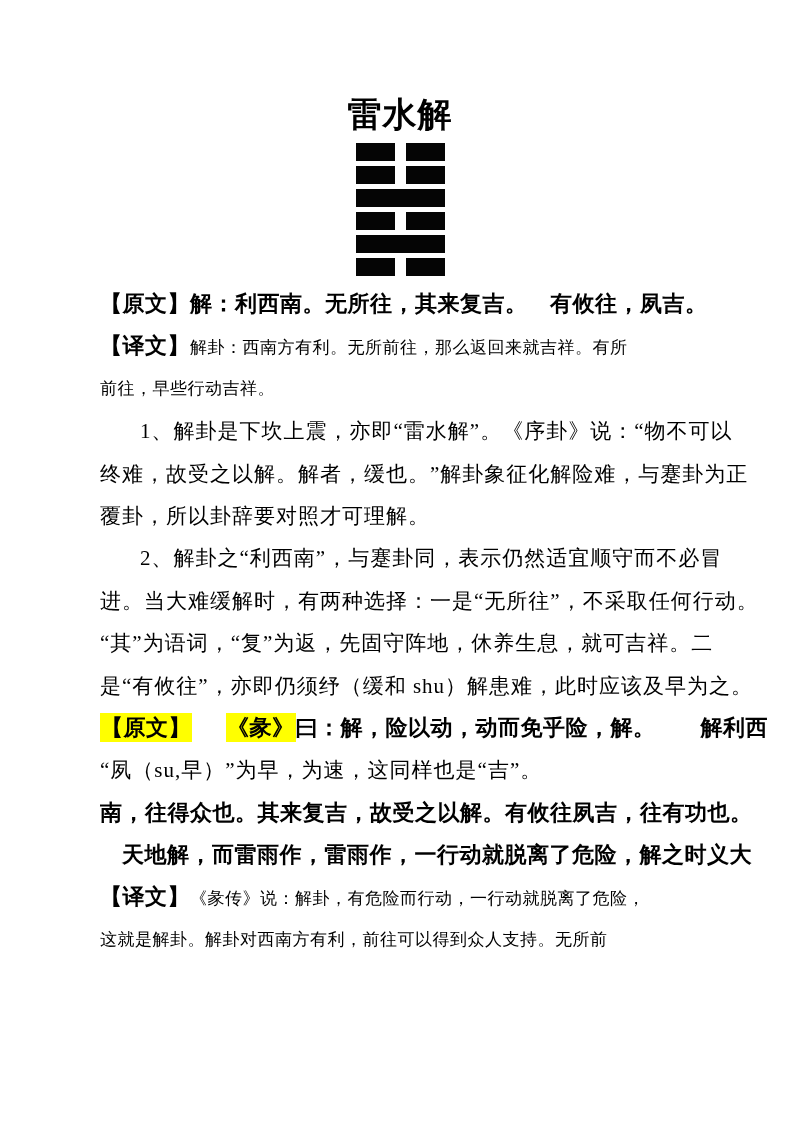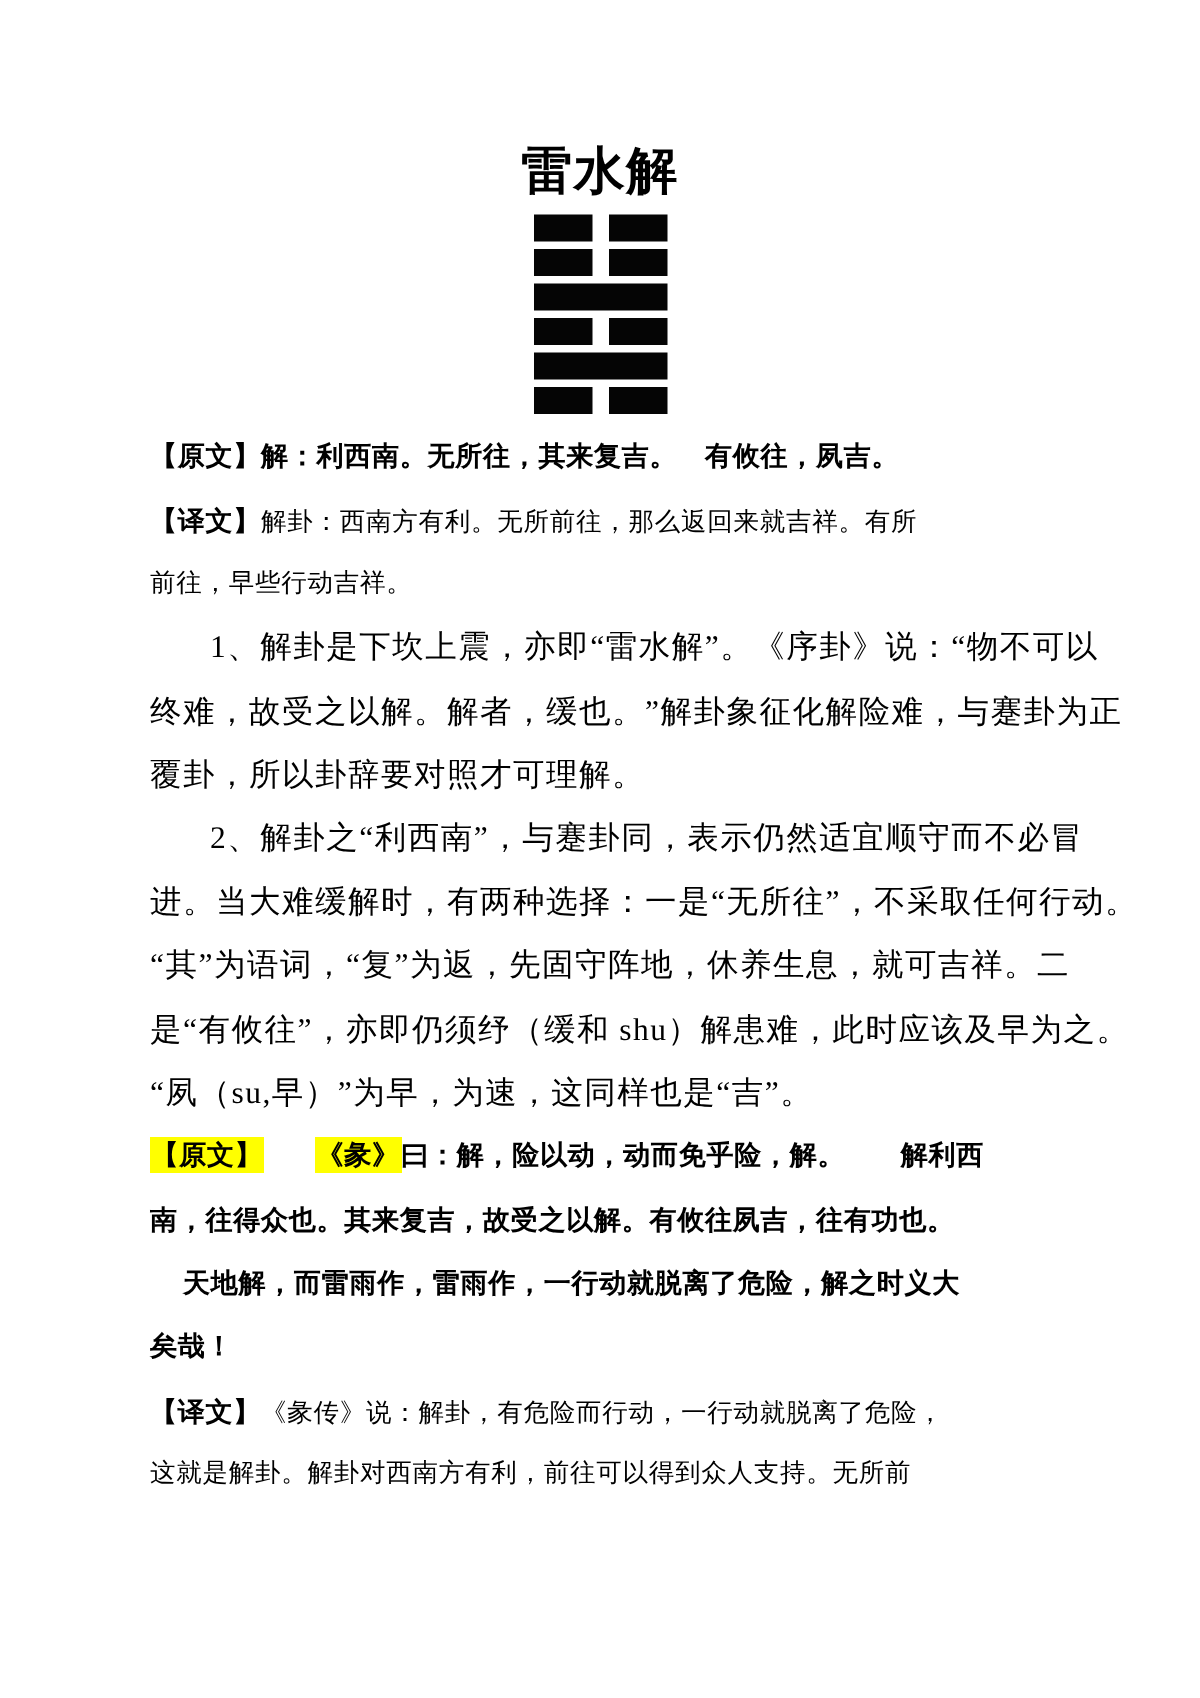--- a/index.html
+++ b/index.html
@@ -24,21 +24,21 @@
   .hx-row { height: 18px; margin-bottom: 5px; background: transparent; }
   .hx-row:last-child { margin-bottom: 0; }
   .hx-row.solid { background: #050505; }
   .hx-row.broken { display: flex; justify-content: space-between; }
   .hx-row.broken span { display: block; width: 39px; height: 18px; background: #050505; }
 
   
   .doc { margin: 7px 98px 0 100px; font-size: 21px; }
   .ln { height: 42.4px; line-height: 42.4px; white-space: nowrap; }
 
-  .hei  { font-family: "Liberation Sans", sans-serif; font-weight: bold; font-size: 18px; letter-spacing: 0.5px; }
+  .hei  { font-family: "Liberation Sans", sans-serif; font-weight: bold; font-size: 22px; letter-spacing: 0.5px; }
   .song { font-family: "Liberation Serif", serif; font-size: 17px; letter-spacing: 0.5px; }
   .kai  { font-family: "Liberation Serif", serif; font-size: 21px; letter-spacing: 1px; }
 
   .indent2 { text-indent: 40px; }
   .indent1 { text-indent: 22px; }
 
   .hl { background: #ffff00; padding: 2px 1px; }
   .hl-gap { display: inline-block; width: 34px; }
 </style>
 </head>
@@ -78,24 +78,23 @@
 
 
     <div class="ln kai indent2">1、解卦是下坎上震，亦即“雷水解”。《序卦》说：“物不可以</div>
     <div class="ln kai">终难，故受之以解。解者，缓也。”解卦象征化解险难，与蹇卦为正</div>
     <div class="ln kai">覆卦，所以卦辞要对照才可理解。</div>
 
     <div class="ln kai indent2">2、解卦之“利西南”，与蹇卦同，表示仍然适宜顺守而不必冒</div>
     <div class="ln kai">进。当大难缓解时，有两种选择：一是“无所往”，不采取任何行动。</div>
     <div class="ln kai">“其”为语词，“复”为返，先固守阵地，休养生息，就可吉祥。二</div>
     <div class="ln kai">是“有攸往”，亦即仍须纾（缓和 shu）解患难，此时应该及早为之。</div>
+    <div class="ln hei"><span class="hl" style="background: rgb(255, 255, 0);">【原文】</span><span class="hl-gap"></span><span class="hl" style="background: rgb(255, 255, 0);">《彖》</span><span>曰：解，险以动，动而免乎险，解。　　解利西</span></div>
+
     <div class="ln kai">“夙（su,早）”为早，为速，这同样也是“吉”。</div>
-
-    <div class="ln hei"><span class="hl" style="background: rgb(255, 255, 0);">【原文】</span><span class="hl-gap"></span><span class="hl" style="background: rgb(255, 255, 0);">《彖》</span><span>曰：解，险以动，动而免乎险，解。　　解利西</span></div>
     <div class="ln hei">南，往得众也。其来复吉，故受之以解。有攸往夙吉，往有功也。</div>
     <div class="ln hei indent1">天地解，而雷雨作，雷雨作，一行动就脱离了危险，解之时义大</div>
-    <div class="ln hei">矣哉！</div>
 
     <div class="ln"><span class="hei">【译文】</span><span class="song">《彖传》说：解卦，有危险而行动，一行动就脱离了危险，</span></div>
     <div class="ln song">这就是解卦。解卦对西南方有利，前往可以得到众人支持。无所前</div>
 
   </div>
 </div>
 
 </body></html>

